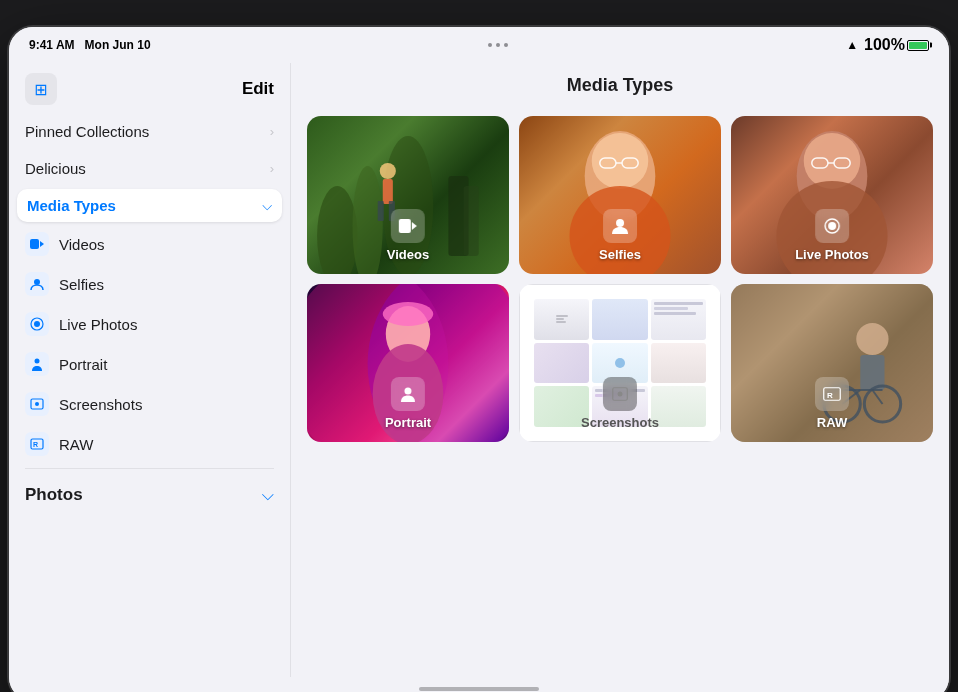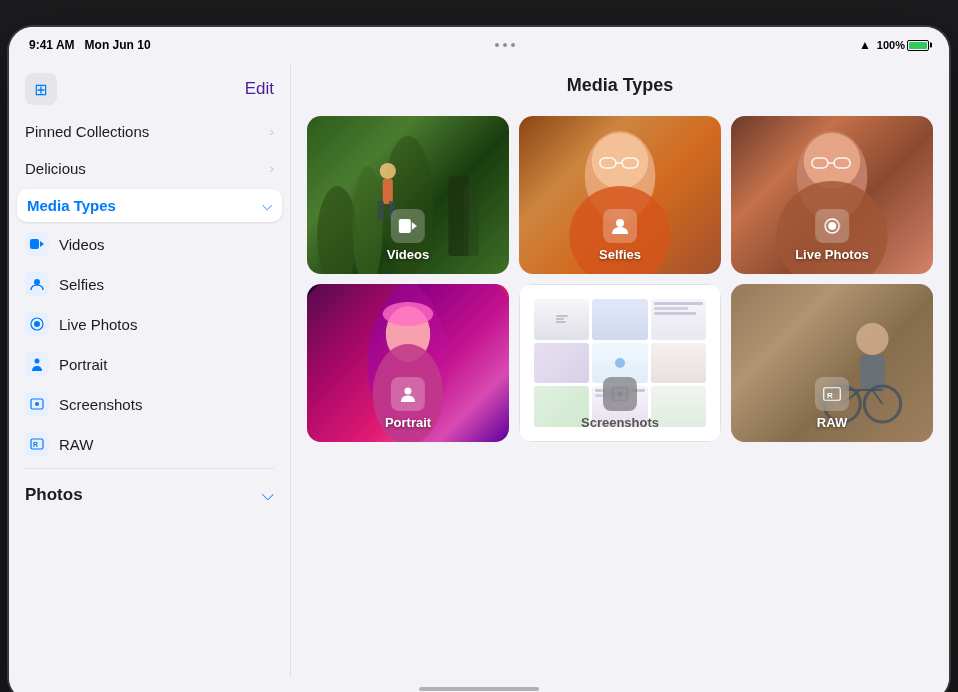--- a/index.html
+++ b/index.html
@@ -58,21 +58,21 @@
       align-items: center;
       gap: 6px;
     }
     .wifi-icon { font-size: 12px; }
     .battery-container {
       display: flex;
       align-items: center;
       gap: 2px;
     }
     .battery-text {
-      font-size: 11px;
+      font-size: 16px;
       font-weight: 600;
       color: #000;
     }
     .battery-icon {
       width: 22px;
       height: 11px;
       border: 1.5px solid #000;
       border-radius: 2px;
       position: relative;
       display: flex;
@@ -132,22 +132,22 @@
       justify-content: center;
     }
 
     .sidebar-toggle-icon {
       font-size: 16px;
       color: #007aff;
     }
 
     .edit-btn {
       font-size: 17px;
-      font-weight: 400;
-      color: #4c1d95;
+      font-weight: 700;
+      color: #000000;
     }
 
     .sidebar-row {
       display: flex;
       align-items: center;
       justify-content: space-between;
       padding: 10px 16px;
       cursor: pointer;
     }
 

